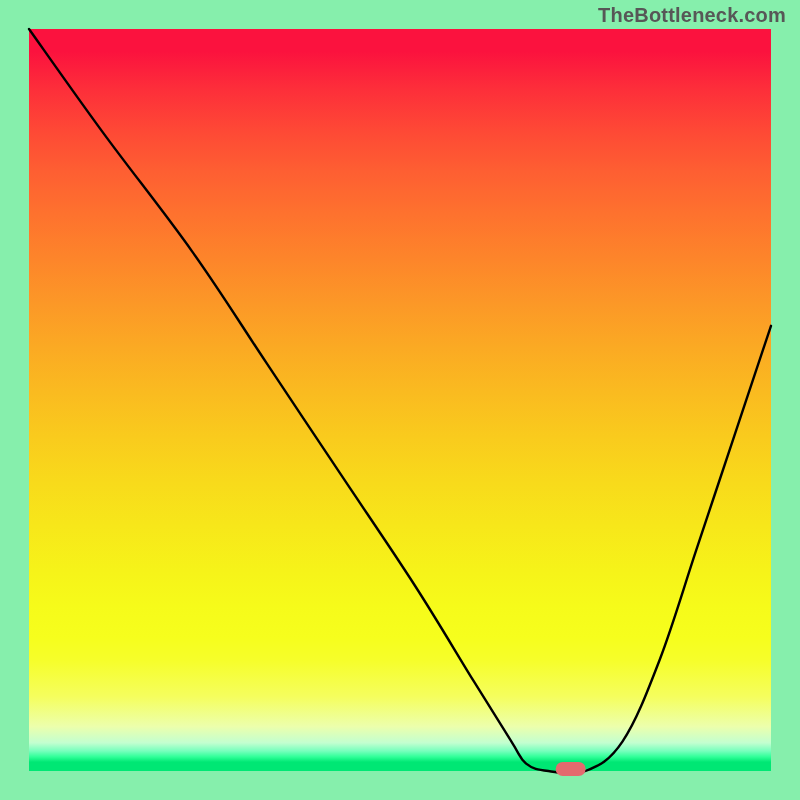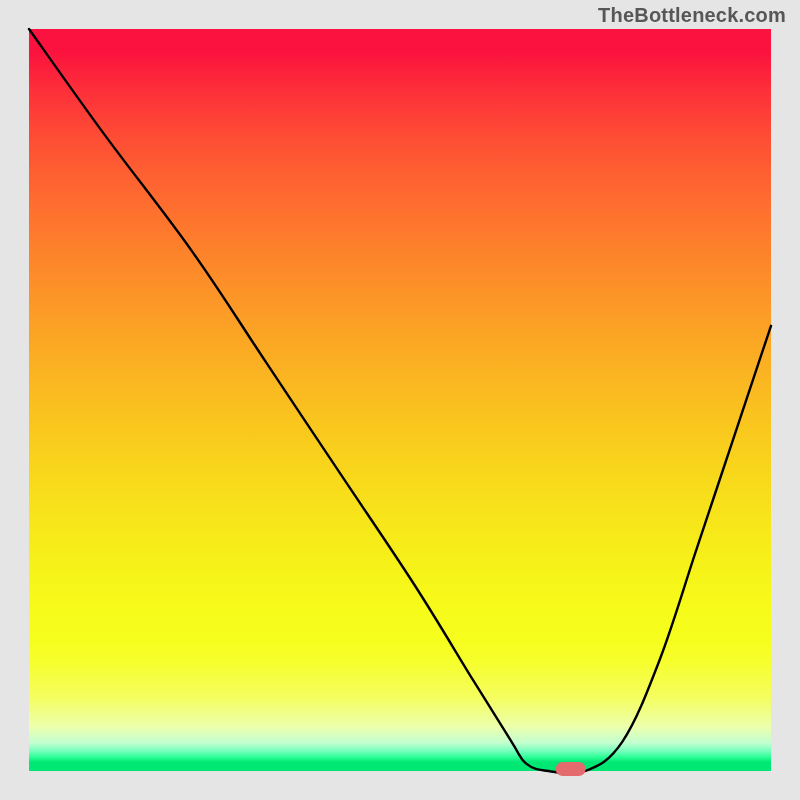--- a/index.html
+++ b/index.html
@@ -8,21 +8,21 @@
     width: 800px;
     height: 800px;
     background: #000;
     overflow: hidden;
     font-family: Arial, Helvetica, sans-serif;
   }
   .stage {
     position: relative;
     width: 800px;
     height: 800px;
-    background: #e5e5e5;
+    background: #86efac;
   }
   .watermark {
     position: absolute;
     top: 4px;
     right: 14px;
     color: #575757;
     font-size: 20px;
     font-weight: 600;
     letter-spacing: 0.2px;
     user-select: none;

